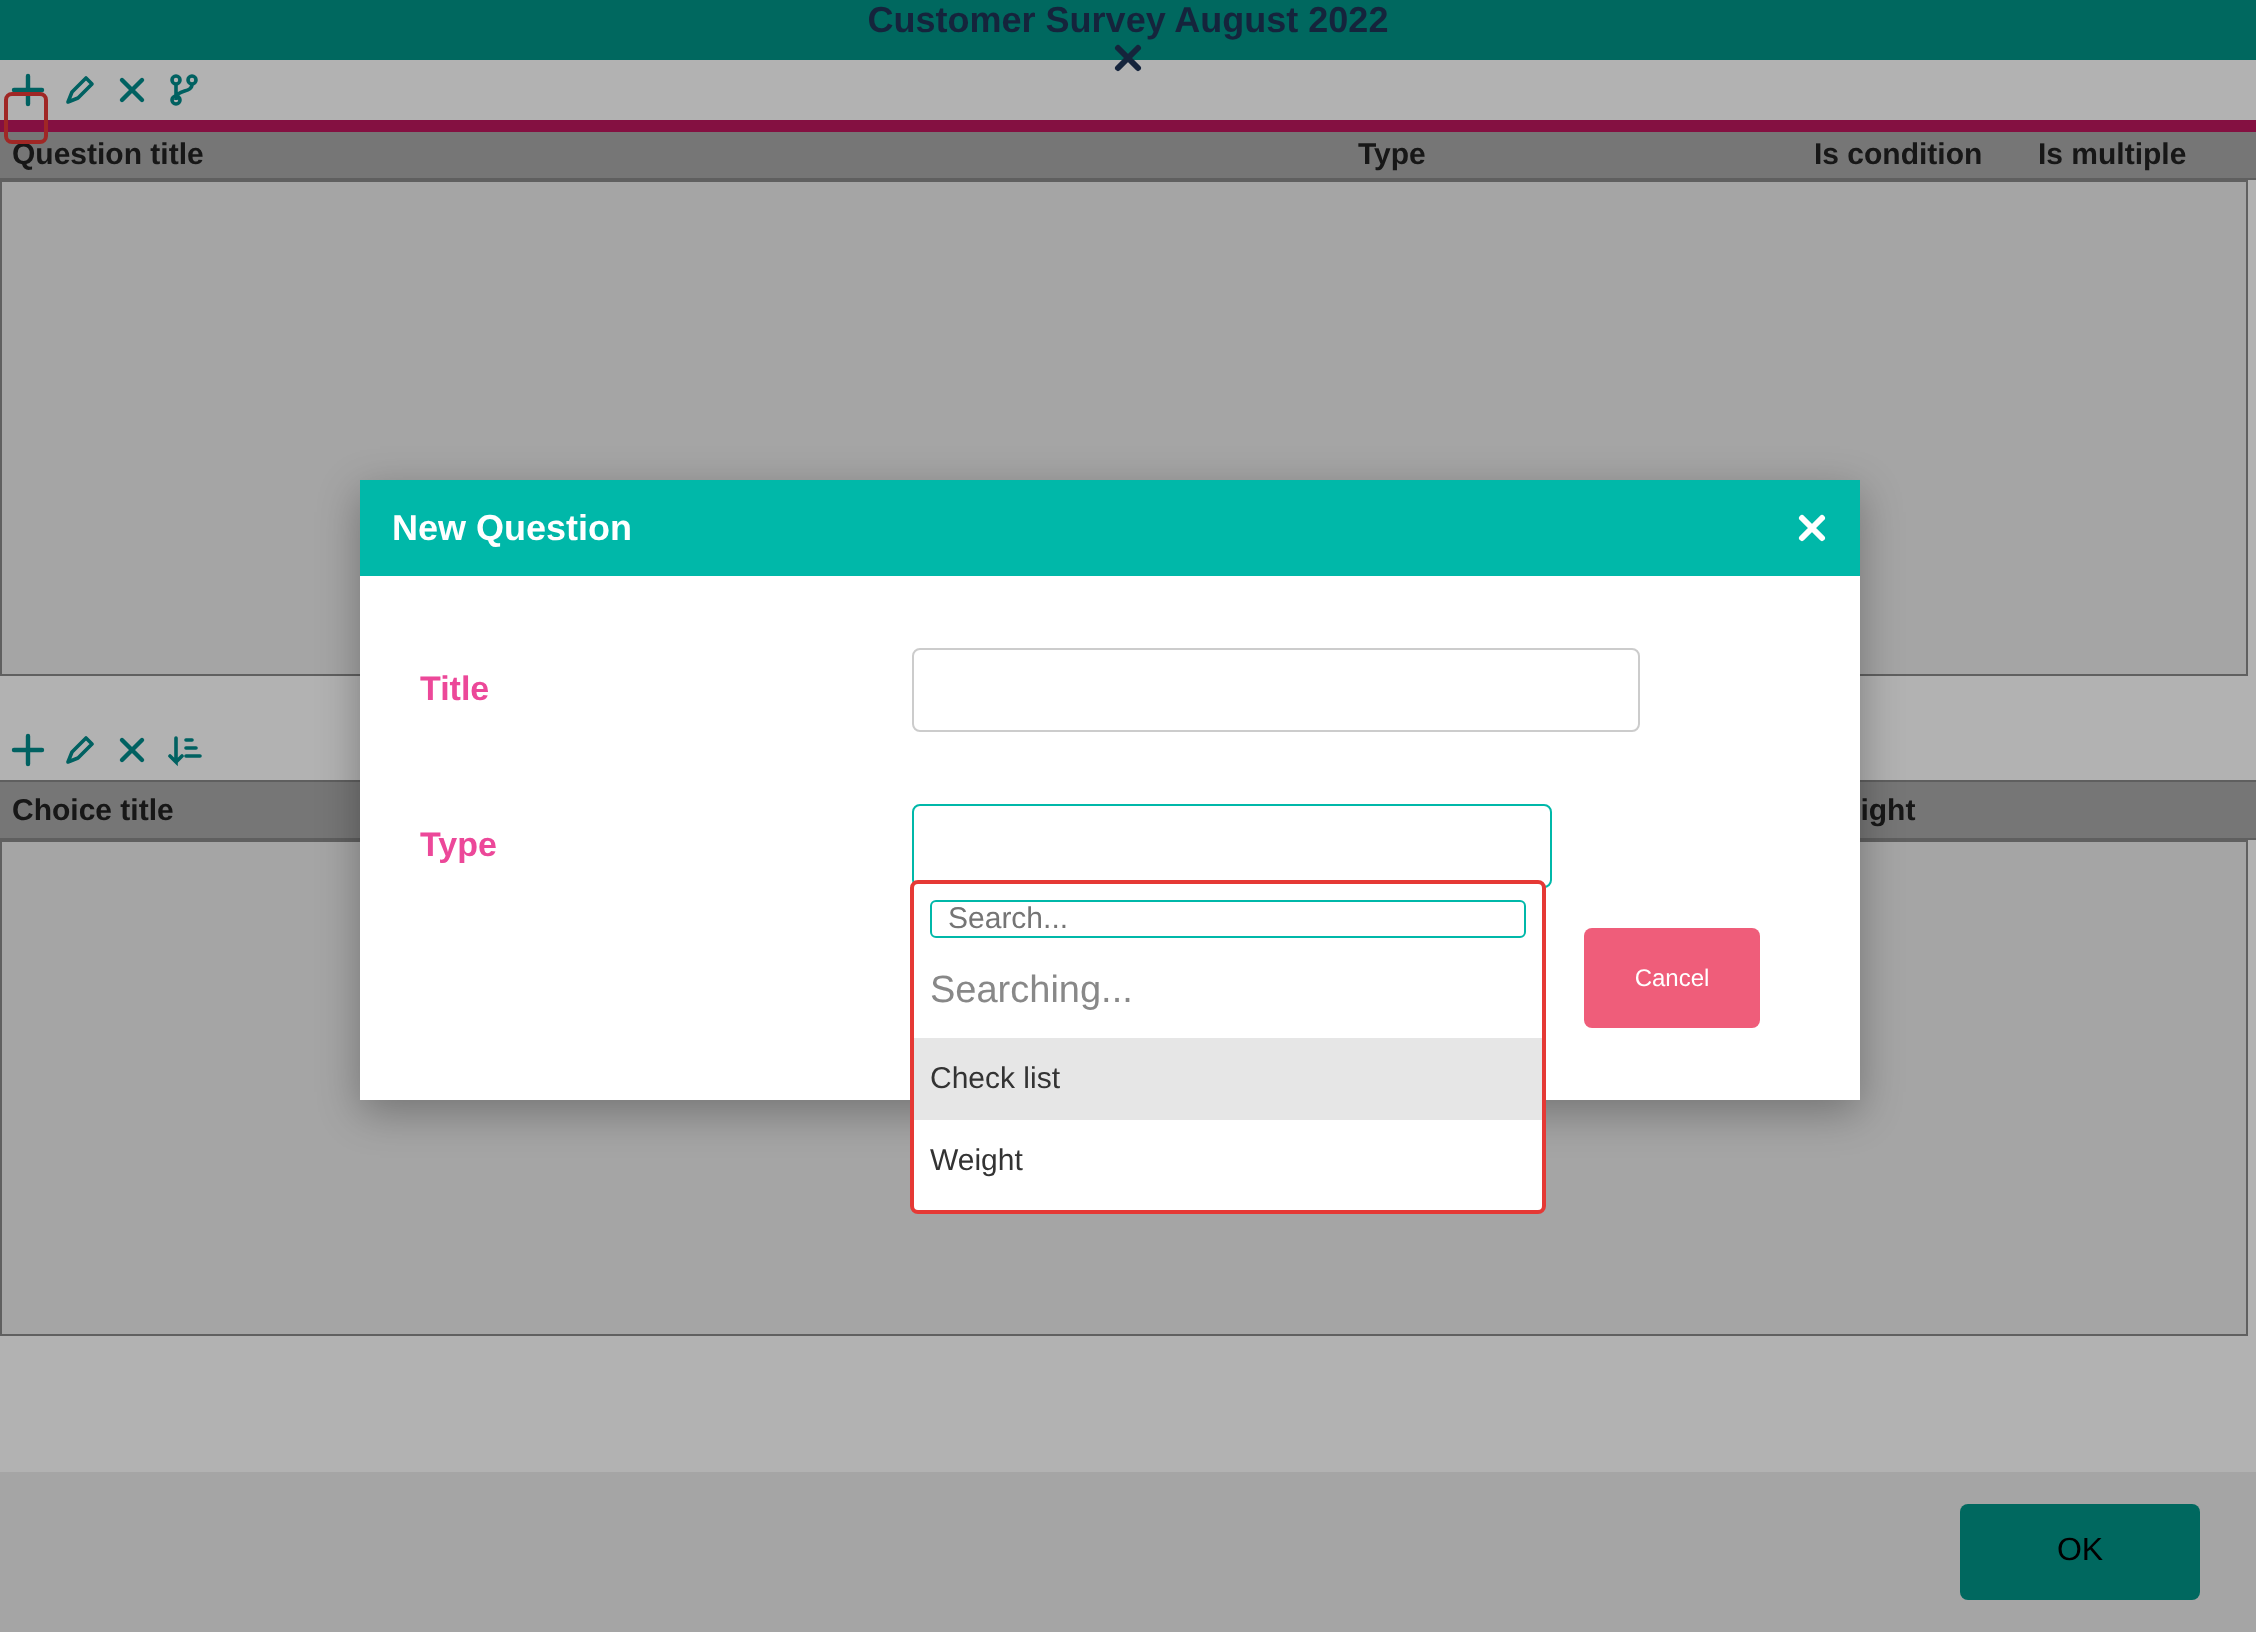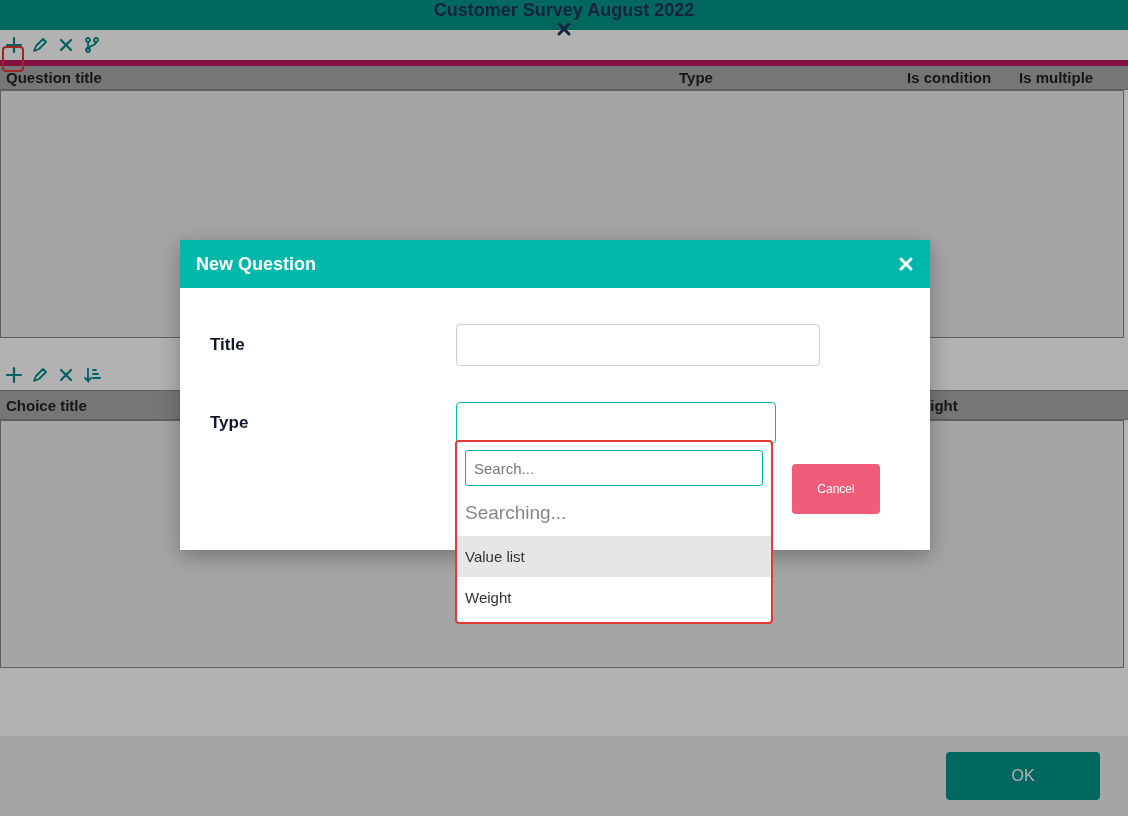--- a/index.html
+++ b/index.html
@@ -125,23 +125,23 @@
     left: 0; right: 0;
     bottom: 0;
     height: 80px;
     background: #ececec;
     display: flex;
     align-items: center;
     justify-content: flex-end;
     padding-right: 28px;
   }
   .ok-btn {
-    width: 154px; height: 48px;
+    width: 120px; height: 48px;
     background: #009688;
-    color: #ffffff;
+    color: #000000;
     border: none;
     border-radius: 4px;
     font-size: 16px;
     cursor: pointer;
   }
 
   
   .scrim {
     position: absolute;
     left: 0; top: 0; right: 0; bottom: 0;
@@ -178,21 +178,21 @@
   }
   .form-row {
     display: flex;
     align-items: center;
     margin-bottom: 36px;
   }
   .form-label {
     width: 246px;
     font-weight: 700;
     font-size: 17px;
-    color: #0f172a;
+    color: #ec4899;
   }
   .text-input {
     width: 364px;
     height: 42px;
     border: 1px solid #ccc;
     border-radius: 4px;
     padding: 0 10px;
     font-size: 15px;
   }
   .select-input {
@@ -236,21 +236,21 @@
     width: 318px;
     background: #fff;
     border: 2px solid #e53935;
     border-radius: 4px;
     z-index: 100;
     padding-bottom: 4px;
   }
   .dd-search {
     margin: 8px 8px 4px 8px;
     width: calc(100% - 16px);
-    height: 36px;
+    height: 19px;
     border: 1.5px solid #00b8a9;
     border-radius: 3px;
     padding: 0 8px;
     font-size: 15px;
   }
   .dd-status {
     padding: 12px 8px;
     color: #888;
     font-size: 19px;
   }
@@ -374,16 +374,16 @@
       <button class="save-btn">Save</button>
       <button class="cancel-btn">Cancel</button>
     </div>
   </div>
 </div>
 
 <div class="dropdown">
   <input class="dd-search" type="text" placeholder="Search..." style="">
   <div class="dd-status">Searching...</div>
   <div id="dd-items">
-      <div class="dd-item hl">Value list</div>
+      <div class="dd-item hl">Check list</div>
       <div class="dd-item">Weight</div>
     </div>
 </div>
 
 </body></html>

